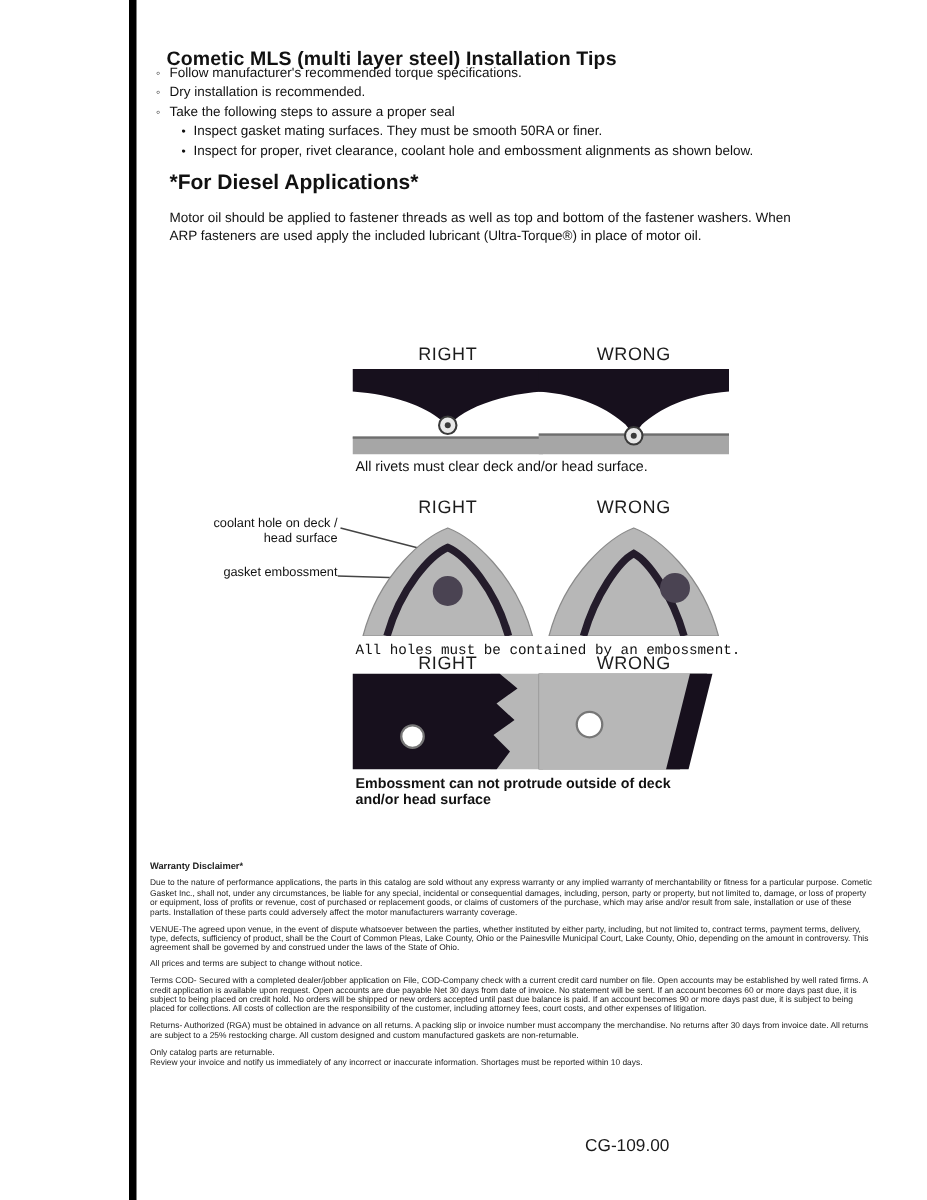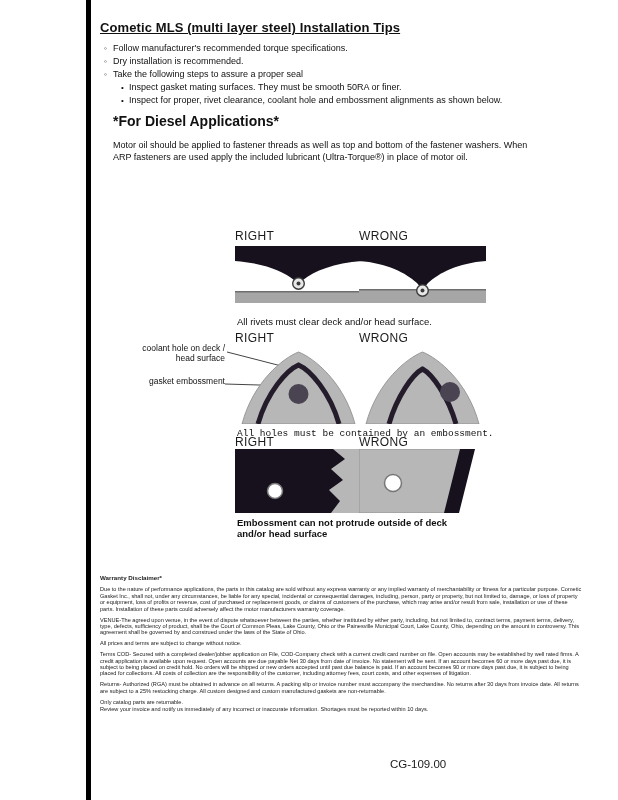--- a/index.html
+++ b/index.html
@@ -1,39 +1,39 @@
 <!DOCTYPE html>
 <html><head>
 <meta charset="utf-8">
 <style>
   html,body{margin:0;padding:0;background:#fff;}
   .page{position:relative;width:618px;height:800px;background:#ffffff;font-family:"Liberation Sans",sans-serif;color:#111;overflow:hidden;}
   .abs{position:absolute;}
   .edge-bar{position:absolute;left:86px;top:0;width:5px;height:800px;background:#000;}
 
-  .title{left:100px;top:20px;margin:0;font-size:13px;font-weight:bold;text-decoration:underline;letter-spacing:0.1px;}
+  .title{left:100px;top:20px;margin:11px;font-size:13px;font-weight:bold;letter-spacing:0.1px;}
 
   .bullets{left:104px;top:44px;font-size:9px;line-height:9.5px;}
   .b-row{display:flex;margin-bottom:3.6px;}
   .b-marker{width:9px;font-size:8px;line-height:9.5px;flex:0 0 auto;}
   .b-row.sub{margin-left:17px;}
   .b-row.sub .b-marker{width:8px;}
 
   .diesel{left:113px;top:115px;width:430px;font-size:9px;line-height:12px;}
   .diesel h2{margin:0 0 12px 0;font-size:14px;font-weight:bold;}
   .diesel p{margin:0 0 10px 0;}
   .diesel .note{margin:2px 0 0 0;}
 
-  .dl{position:absolute;width:127px;text-align:left;font-size:12px;letter-spacing:0.4px;color:#1b1b1b;}
+  .dl{position:absolute;width:127px;text-align:center;font-size:12px;letter-spacing:0.4px;color:#1b1b1b;}
   .c-left{left:235px;} .c-right{left:359px;}
   .r1{top:229px;} .r2{top:331px;} .r3{top:435px;}
   .dimg{position:absolute;line-height:0;}
   .i1{top:246px;} .i2{top:346px;} .i3{top:449px;}
   .dcap{position:absolute;left:237px;font-size:9.5px;color:#111;}
-  .cap1{top:316px;} .cap2{top:428px;font-family:Liberation Mono, monospace;} .cap3{top:517px;width:218px;line-height:11px;font-weight:bold;}
+  .cap1{top:306px;} .cap2{top:428px;font-family:Liberation Mono, monospace;} .cap3{top:517px;width:218px;line-height:11px;font-weight:bold;}
 
   .ann{position:absolute;font-size:8.5px;line-height:10px;text-align:right;color:#111;}
   .ann1{left:141px;top:343px;width:84px;}
   .ann2{left:131px;top:376px;width:94px;}
   .ann-lines{position:absolute;left:225px;top:340px;width:92px;height:56px;}
 
   .disclaimer{left:100px;top:575px;width:482px;font-size:5.6px;line-height:6.4px;color:#222;}
   .disclaimer h3{margin:0 0 5px 0;font-size:6.2px;font-weight:bold;}
   .disclaimer p{margin:0 0 4.5px 0;}
   .disclaimer p.tight{margin:0 0 1px 0;}

